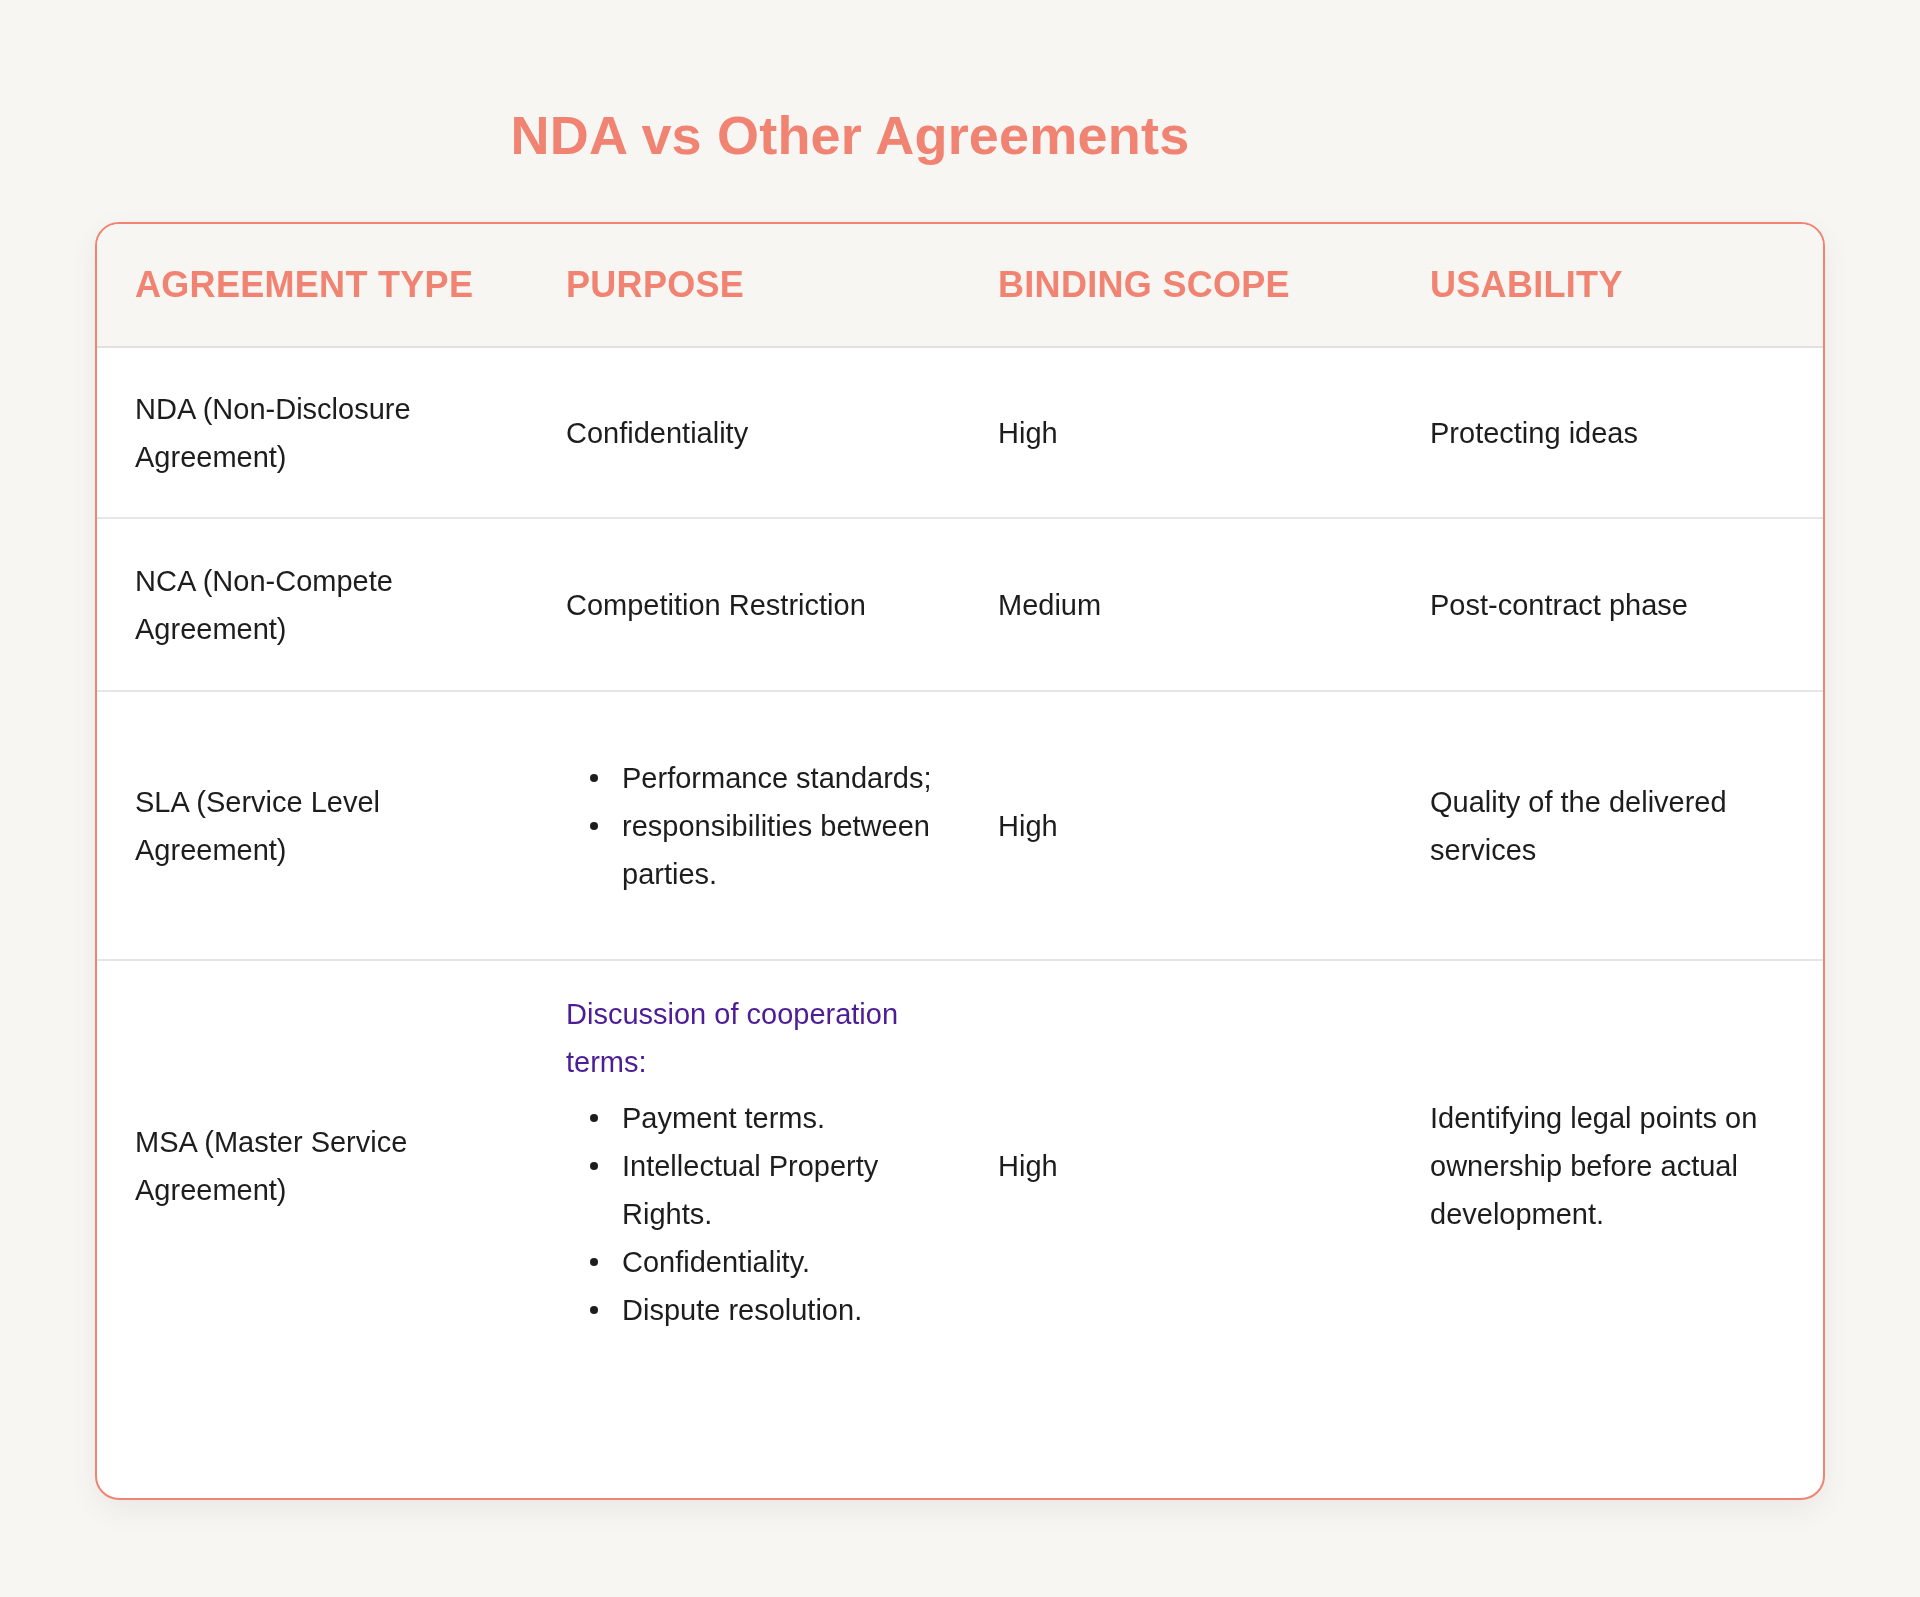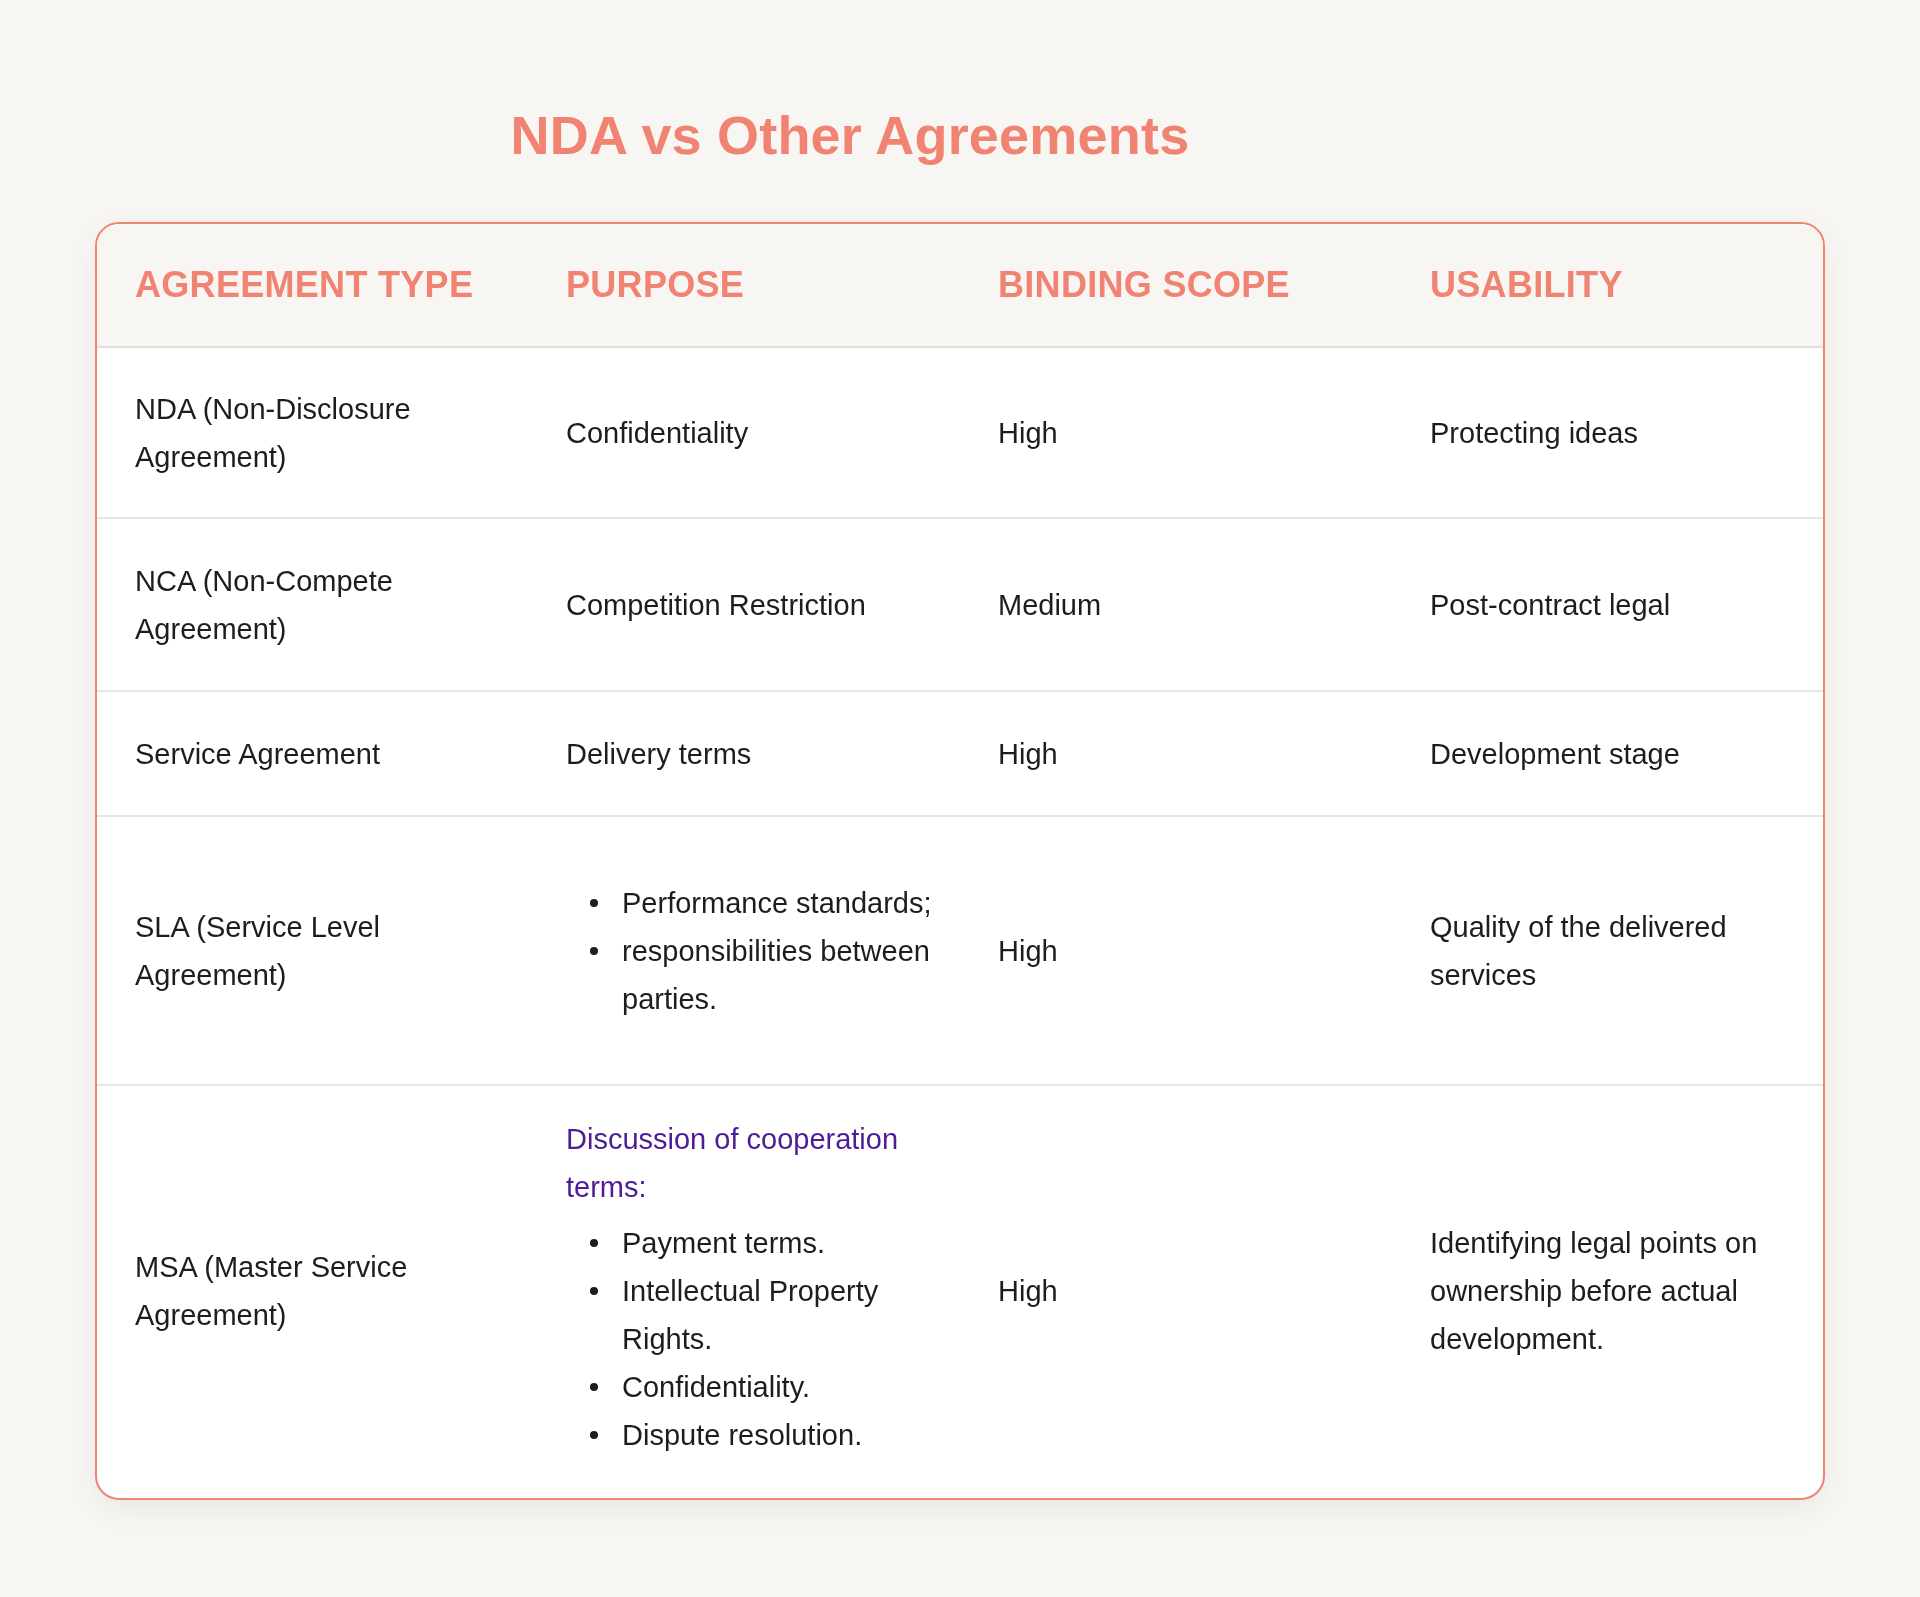--- a/index.html
+++ b/index.html
@@ -125,27 +125,21 @@
       <tr class="r1">
         <td>NDA (Non-Disclosure Agreement)</td>
         <td>Confidentiality</td>
         <td>High</td>
         <td>Protecting ideas</td>
       </tr>
       <tr class="r2">
         <td>NCA (Non-Compete Agreement)</td>
         <td>Competition Restriction</td>
         <td>Medium</td>
-        <td>Post-contract legal</td>
-      </tr>
-      <tr class="r3">
-        <td>Service Agreement</td>
-        <td>Delivery terms</td>
-        <td>High</td>
-        <td>Development stage</td>
+        <td>Post-contract phase</td>
       </tr>
       <tr class="r4">
         <td>SLA (Service Level Agreement)</td>
         <td>
           <ul class="bullets">
             <li><span class="dot"></span><span>Performance standards;</span></li>
             <li><span class="dot"></span><span>responsibilities between parties.</span></li>
           </ul>
         </td>
         <td>High</td>

